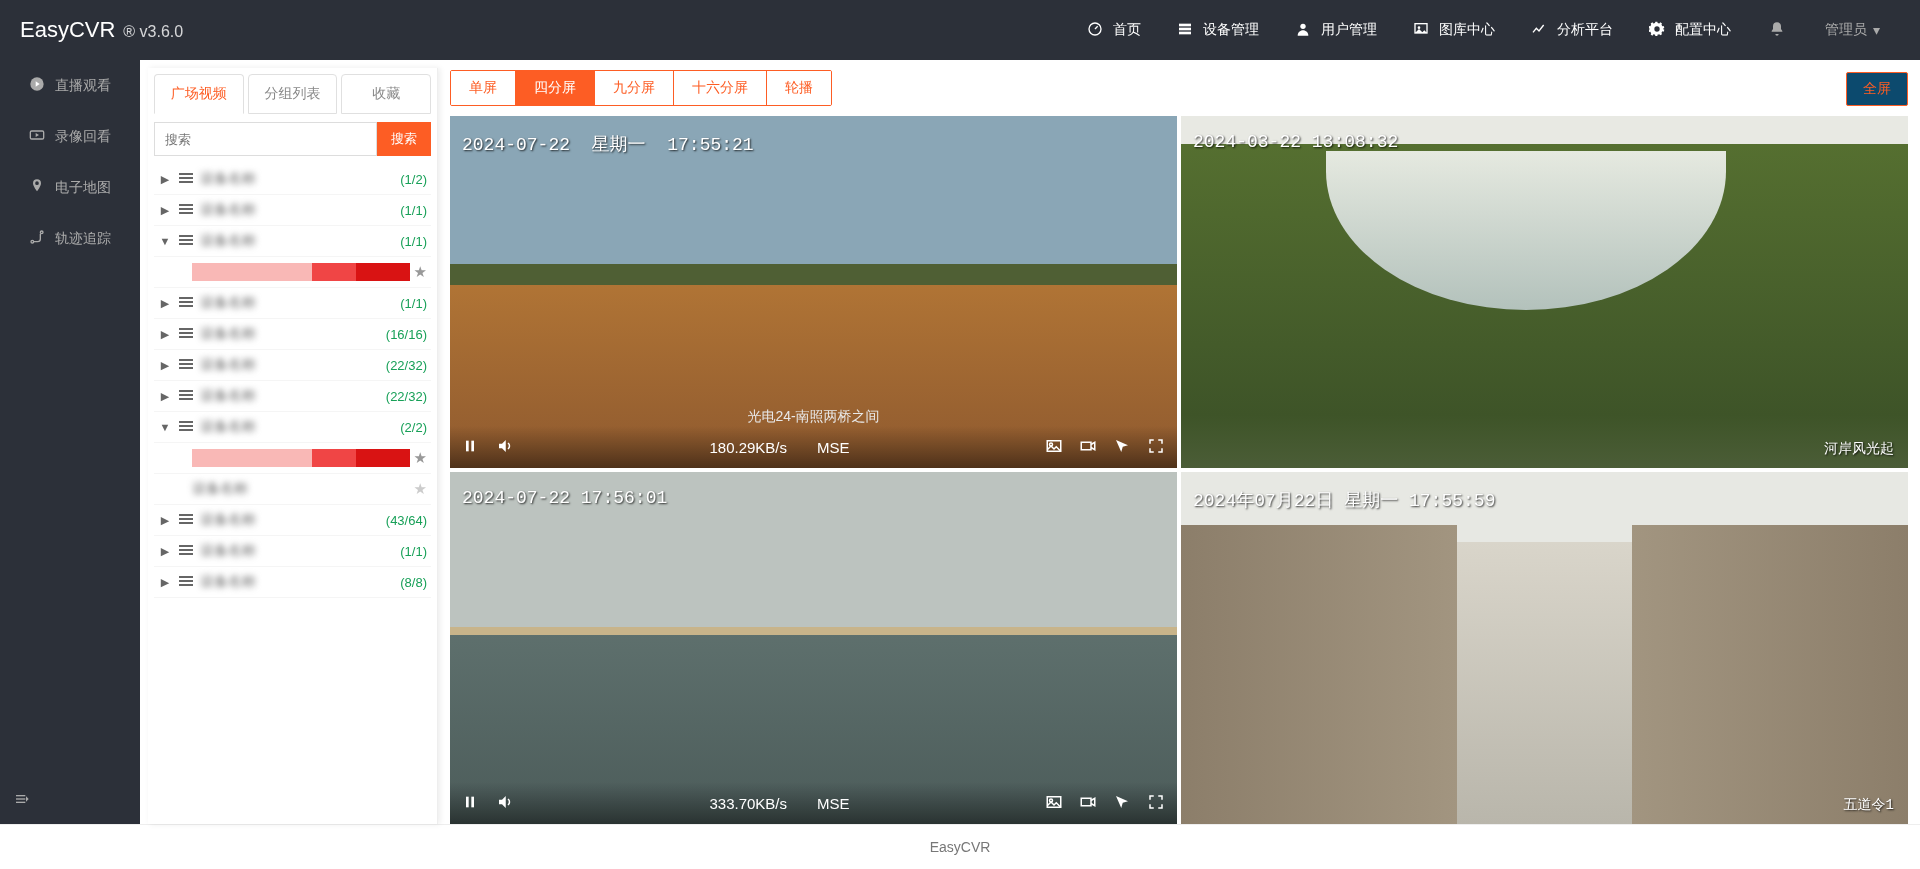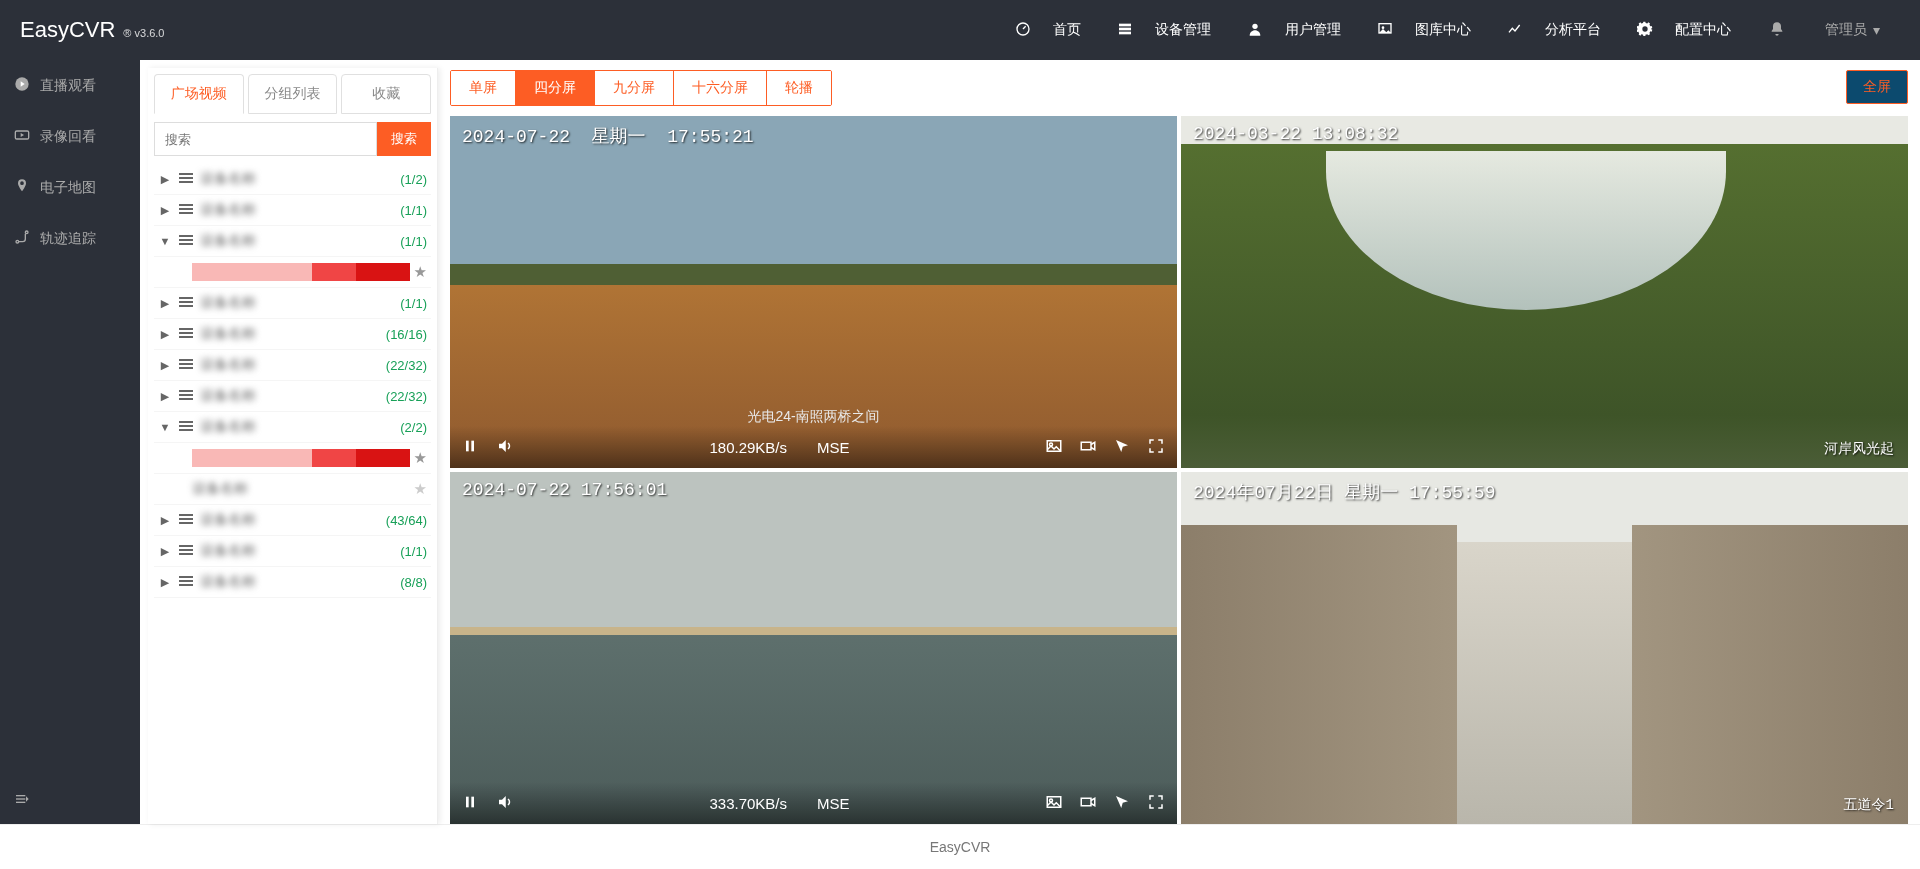--- a/index.html
+++ b/index.html
@@ -1,36 +1,36 @@
 <!DOCTYPE html>
 <html><head>
 <meta charset="utf-8">
 <style>
 * { margin: 0; padding: 0; box-sizing: border-box; }
 body { font-family: "Microsoft YaHei", Arial, sans-serif; background: #fff; color: #333; font-size: 14px; }
 
 
 .top-nav { height: 60px; background: #2c3039; display: flex; align-items: center; color: #fff; }
 .logo { padding: 0 20px; font-size: 22px; font-weight: 300; display: flex; align-items: baseline; }
-.logo .version { font-size: 11px; margin-left: 8px; opacity: 0.8; }
+.logo .version { font-size: 16px; margin-left: 8px; opacity: 0.8; }
 .nav-items { display: flex; margin-left: auto; height: 100%; }
-.nav-item { padding: 0 18px; display: flex; align-items: center; gap: 22px; cursor: pointer; font-size: 14px; }
+.nav-item { padding: 0 18px; display: flex; align-items: center; gap: 10px; cursor: pointer; font-size: 14px; }
 .nav-item.active { background: #fd5d24; }
 .nav-right { display: flex; align-items: center; height: 100%; padding-right: 20px; }
 .nav-bell { padding: 0 20px; cursor: pointer; }
 .nav-admin { padding: 0 20px; cursor: pointer; display: flex; align-items: center; gap: 6px; color: #aaa; }
 
 .icon { width: 16px; height: 16px; display: inline-block; }
 
 
 .main { display: flex; height: calc(100vh - 60px - 45px); }
 
 
 .sidebar { width: 140px; background: #2c3039; color: #aaa; display: flex; flex-direction: column; }
-.sidebar-item { padding: 16px 14px; display: flex; align-items: center; gap: 10px; cursor: pointer; font-size: 14px; }
+.sidebar-item { padding: 16px 14px; display: flex; align-items: center; gap: 10px; cursor: pointer; font-size: 14px; justify-content: center; }
 .sidebar-item.active { background: #fd5d24; color: #fff; }
 .sidebar-bottom { margin-top: auto; padding: 14px; }
 
 
 .tree-panel { width: 290px; background: #fff; border-right: 1px solid #eee; display: flex; flex-direction: column; box-shadow: 2px 0 6px rgba(0,0,0,0.08); margin: 8px 0 0 8px; position: relative; z-index: 2; }
 .tree-tabs { display: flex; padding: 6px 6px 0 6px; gap: 4px; }
 .tree-tab { flex: 1; padding: 10px 4px; text-align: center; border: 1px solid #e0e0e0; border-radius: 4px 4px 0 0; background: #fff; cursor: pointer; color: #888; font-size: 14px; }
 .tree-tab.active { color: #fd5d24; border-bottom-color: #fff; }
 .search-row { display: flex; padding: 8px 6px; gap: 0; }
 .search-input { flex: 1; border: 1px solid #ddd; padding: 8px 10px; font-size: 13px; outline: none; }
@@ -40,33 +40,33 @@
 .tree-arrow { width: 14px; text-align: center; color: #666; font-size: 11px; }
 .tree-icon { width: 16px; height: 16px; margin: 0 6px; display: inline-flex; align-items: center; justify-content: center; }
 .tree-label { flex: 1; color: #666; filter: blur(3px); }
 .tree-count { color: #18a058; font-size: 13px; margin-left: 4px; }
 .tree-row.indent-1 { padding-left: 24px; }
 .tree-row.sel-red .redacted-bar { height: 18px; background: linear-gradient(to right, #f9b8b6 0%, #f9b8b6 55%, #f04545 55%, #f04545 75%, #d91313 75%); flex:1; margin-right:4px; }
 .tree-star { color: #ccc; font-size: 15px; }
 
 
 .content { flex: 1; display: flex; flex-direction: column; padding: 10px 12px 0 12px; background: #fff; overflow: hidden; }
-.toolbar { display: flex; align-items: flex-start; gap: 0; margin-bottom: 10px; }
+.toolbar { display: flex; align-items: flex-end; gap: 0; margin-bottom: 10px; }
 .toolbar-group { display: flex; border: 1px solid #fd5d24; border-radius: 2px; overflow: hidden; }
 .tb-btn { padding: 8px 18px; border: none; background: #fff; color: #fd5d24; cursor: pointer; font-size: 14px; border-right: 1px solid #fd5d24; }
 .tb-btn:last-child { border-right: none; }
 .tb-btn.active { background: #fd5d24; color: #fff; }
 .fullscreen-btn { margin-left: auto; padding: 7px 16px; border: 1px solid #fd5d24; background: #0c4a6e; color: #fd5d24; cursor: pointer; border-radius: 2px; font-size: 14px; }
 
 
 .video-grid { flex: 1; display: grid; grid-template-columns: 1fr 1fr; grid-template-rows: 1fr 1fr; gap: 4px; }
 .video-cell { background: #333; position: relative; overflow: hidden; color: #fff; }
 .video-scene { position: absolute; inset: 0; }
 .osd { position: absolute; font-family: "Courier New", monospace; font-size: 18px; color: #fff; text-shadow: 1px 1px 2px rgba(0,0,0,0.8); white-space: pre; }
-.osd.tl { top: 8px; left: 12px; }
+.osd.tl { top: 16px; left: 12px; }
 .osd.br { bottom: 10px; right: 14px; font-size: 14px; }
 .video-controls { position: absolute; left: 0; right: 0; bottom: 0; height: 42px; display: flex; align-items: center; padding: 0 12px; gap: 18px; background: linear-gradient(to top, rgba(0,0,0,0.45), transparent); }
 .vc-center { flex: 1; display: flex; justify-content: center; gap: 30px; font-size: 15px; }
 .vc-right { display: flex; gap: 16px; }
 .vc-icon { cursor: pointer; }
 
 
 .scene-river { background: linear-gradient(to bottom, #8aa6b6 0%, #8aa6b6 48%, #b07435 48%, #8f5a2f 100%); }
 .scene-river::after { content:""; position:absolute; left:0; right:0; top:42%; height:6%; background:#4f5f34; }
 .scene-forest { background: linear-gradient(to bottom, #e8e9e3 0%, #e8e9e3 8%, #556f30 8%, #3e5428 85%, #4b5d37 100%); }

